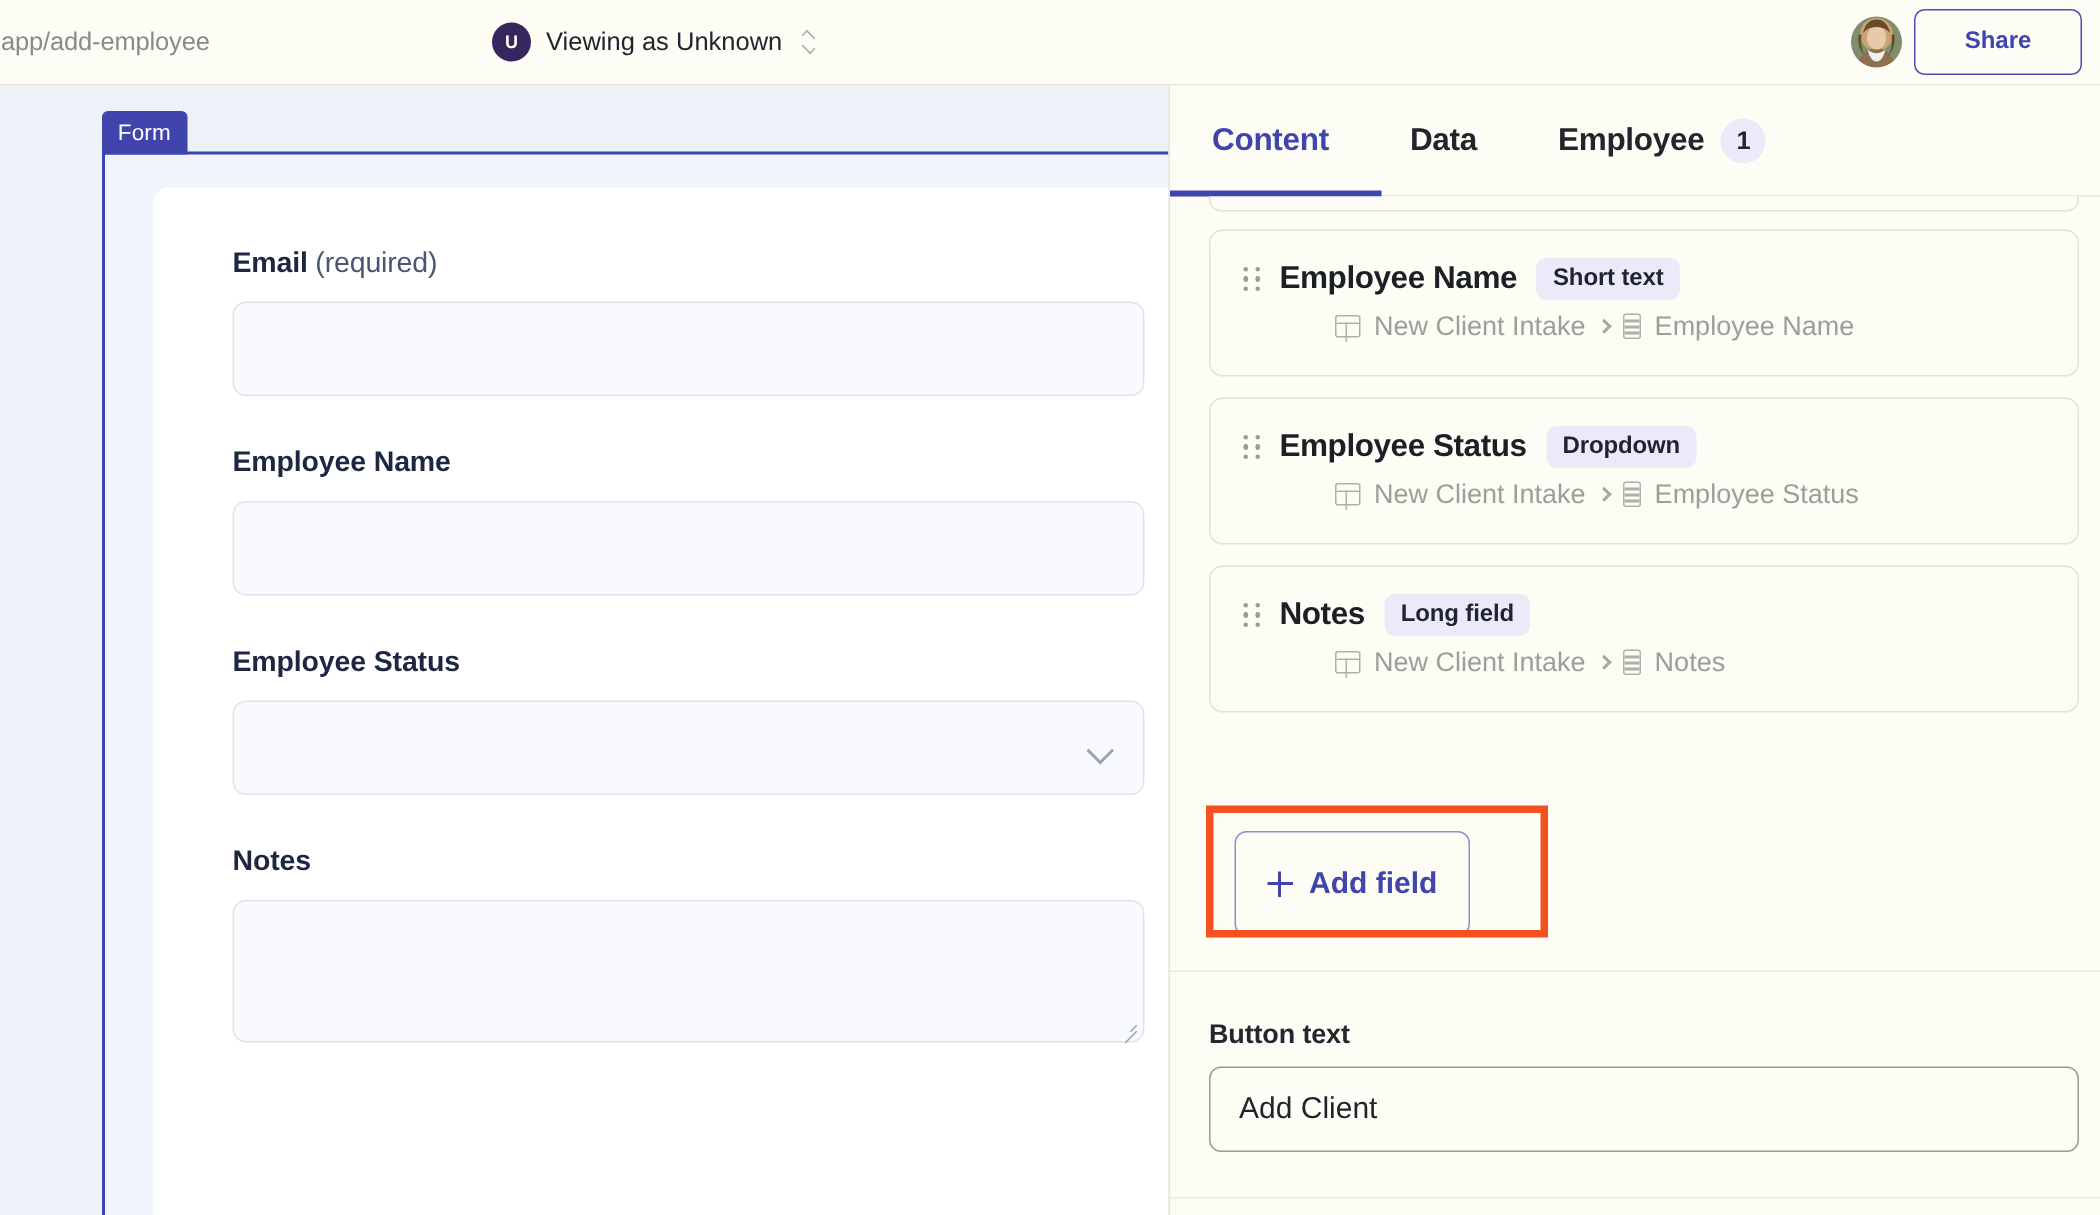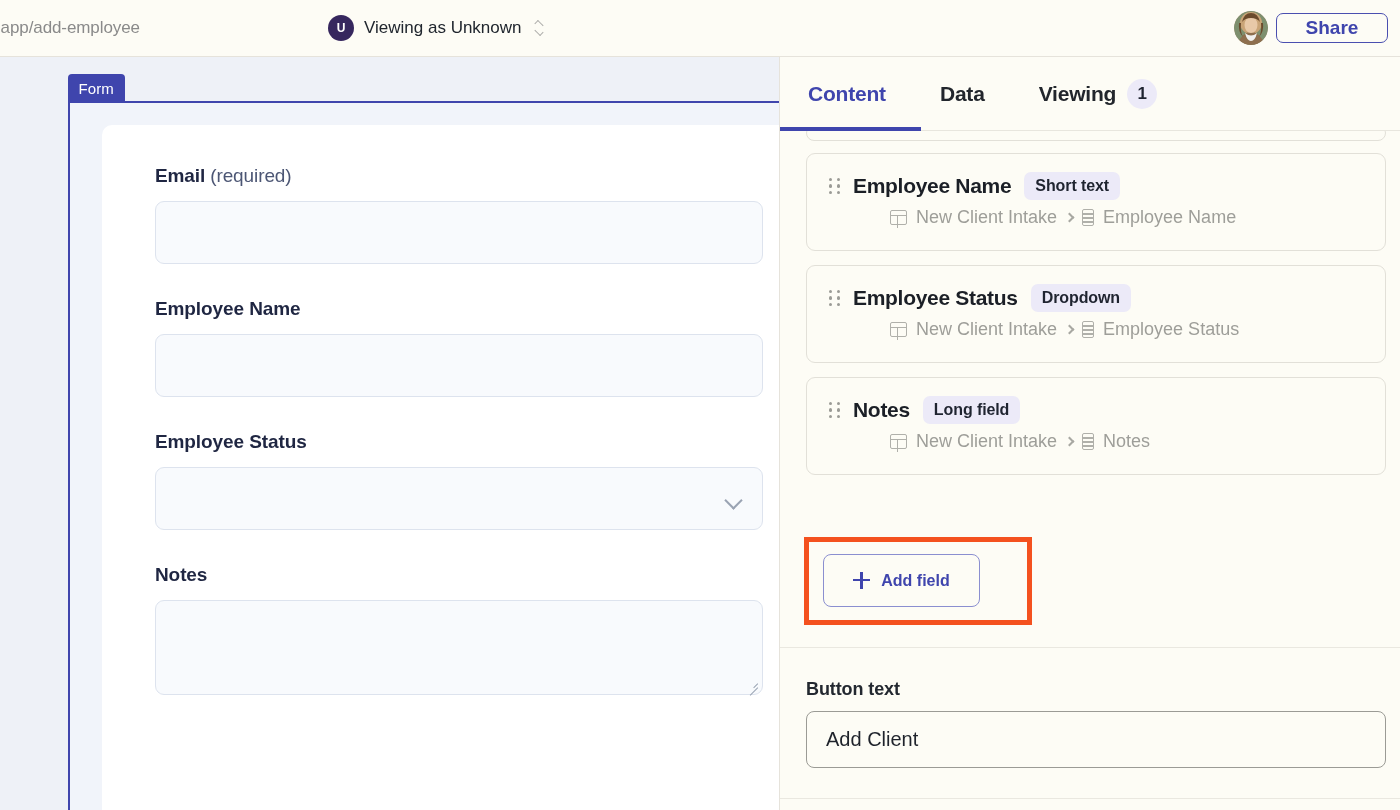--- a/index.html
+++ b/index.html
@@ -76,26 +76,26 @@
     position: absolute;
     right: 132px;
     width: 34px; height: 34px;
     border-radius: 50%;
     overflow: hidden;
     background: #b9a58f;
   }
   .share-btn {
     position: absolute;
     right: 12px;
-    width: 112px; height: 30px;
+    width: 112px; height: 44px;
     border: 1.6px solid #4a4fb0;
     border-radius: 7px;
     background: #fdfcf5;
     color: #3f45ad;
-    font-size: 19px;
+    font-size: 16px;
     font-weight: bold;
     font-family: "Liberation Sans", sans-serif;
     cursor: pointer;
     display: flex;
     align-items: center;
     justify-content: center;
   }
 
   
   .canvas {
@@ -362,26 +362,26 @@
     position: absolute;
     left: 24px; top: 406px;
     width: 228px; height: 88px;
     border: 5px solid #f4511e;
     background: transparent;
     pointer-events: none;
   }
   .add-field-btn {
     position: absolute;
     left: 43px; top: 423px;
-    width: 157px; height: 53px;
+    width: 157px; height: 70px;
     border: 1.6px solid #8b8fd0;
     border-radius: 8px;
     background: #fdfcf5;
     color: #3f45ad;
-    font-size: 16px;
+    font-size: 20px;
     font-weight: bold;
     font-family: "Liberation Sans", sans-serif;
     display: flex;
     align-items: center;
     justify-content: center;
     gap: 11px;
     cursor: pointer;
   }
   .plus-icon {
     position: relative;
@@ -502,21 +502,21 @@
 <div class="panel">
 
   <div class="tabs">
     <div class="tab active">
       <span>Content</span>
     </div>
     <div class="tab spaced">
       <span>Data</span>
     </div>
     <div class="tab spaced">
-      <span>Viewing</span>
+      <span>Employee</span>
       <span class="tab-badge">1</span>
     </div>
     <div class="tabs-divider"></div>
     <div class="tab-underline"></div>
   </div>
 
   <div class="panel-scroll">
 
     <div class="clipped-card"></div>
 

